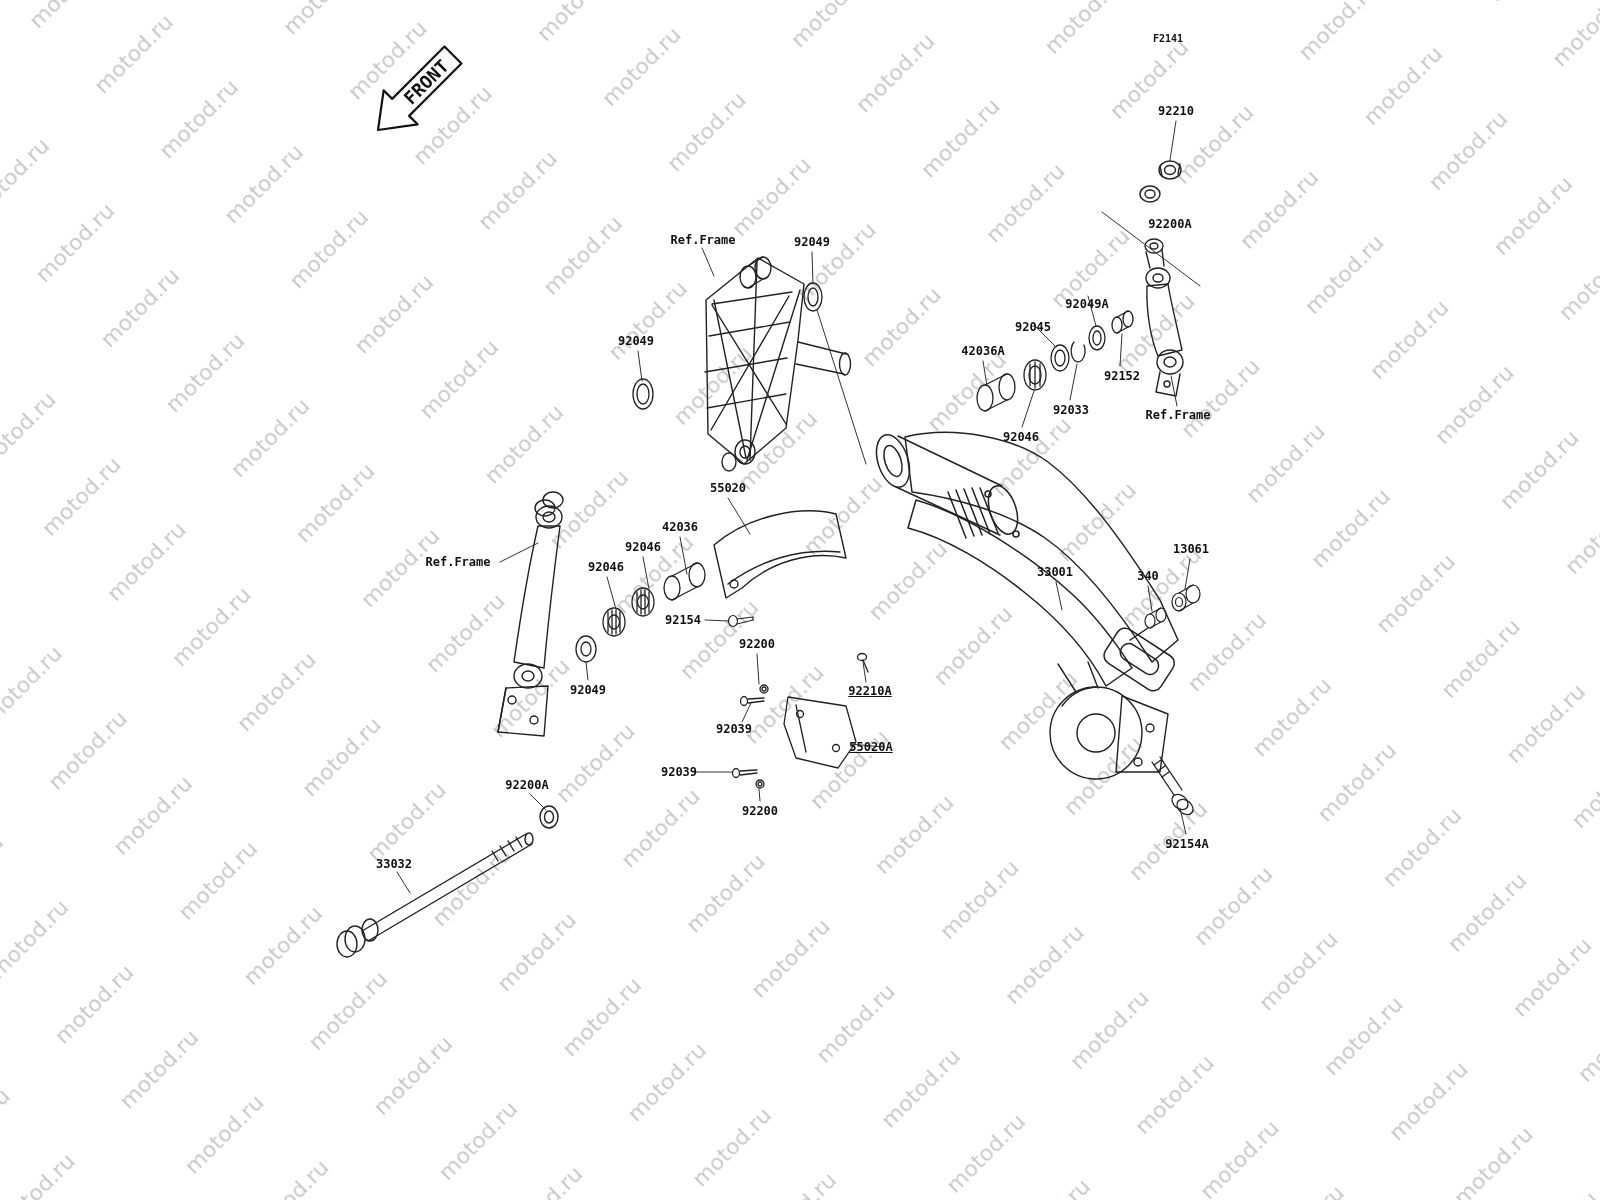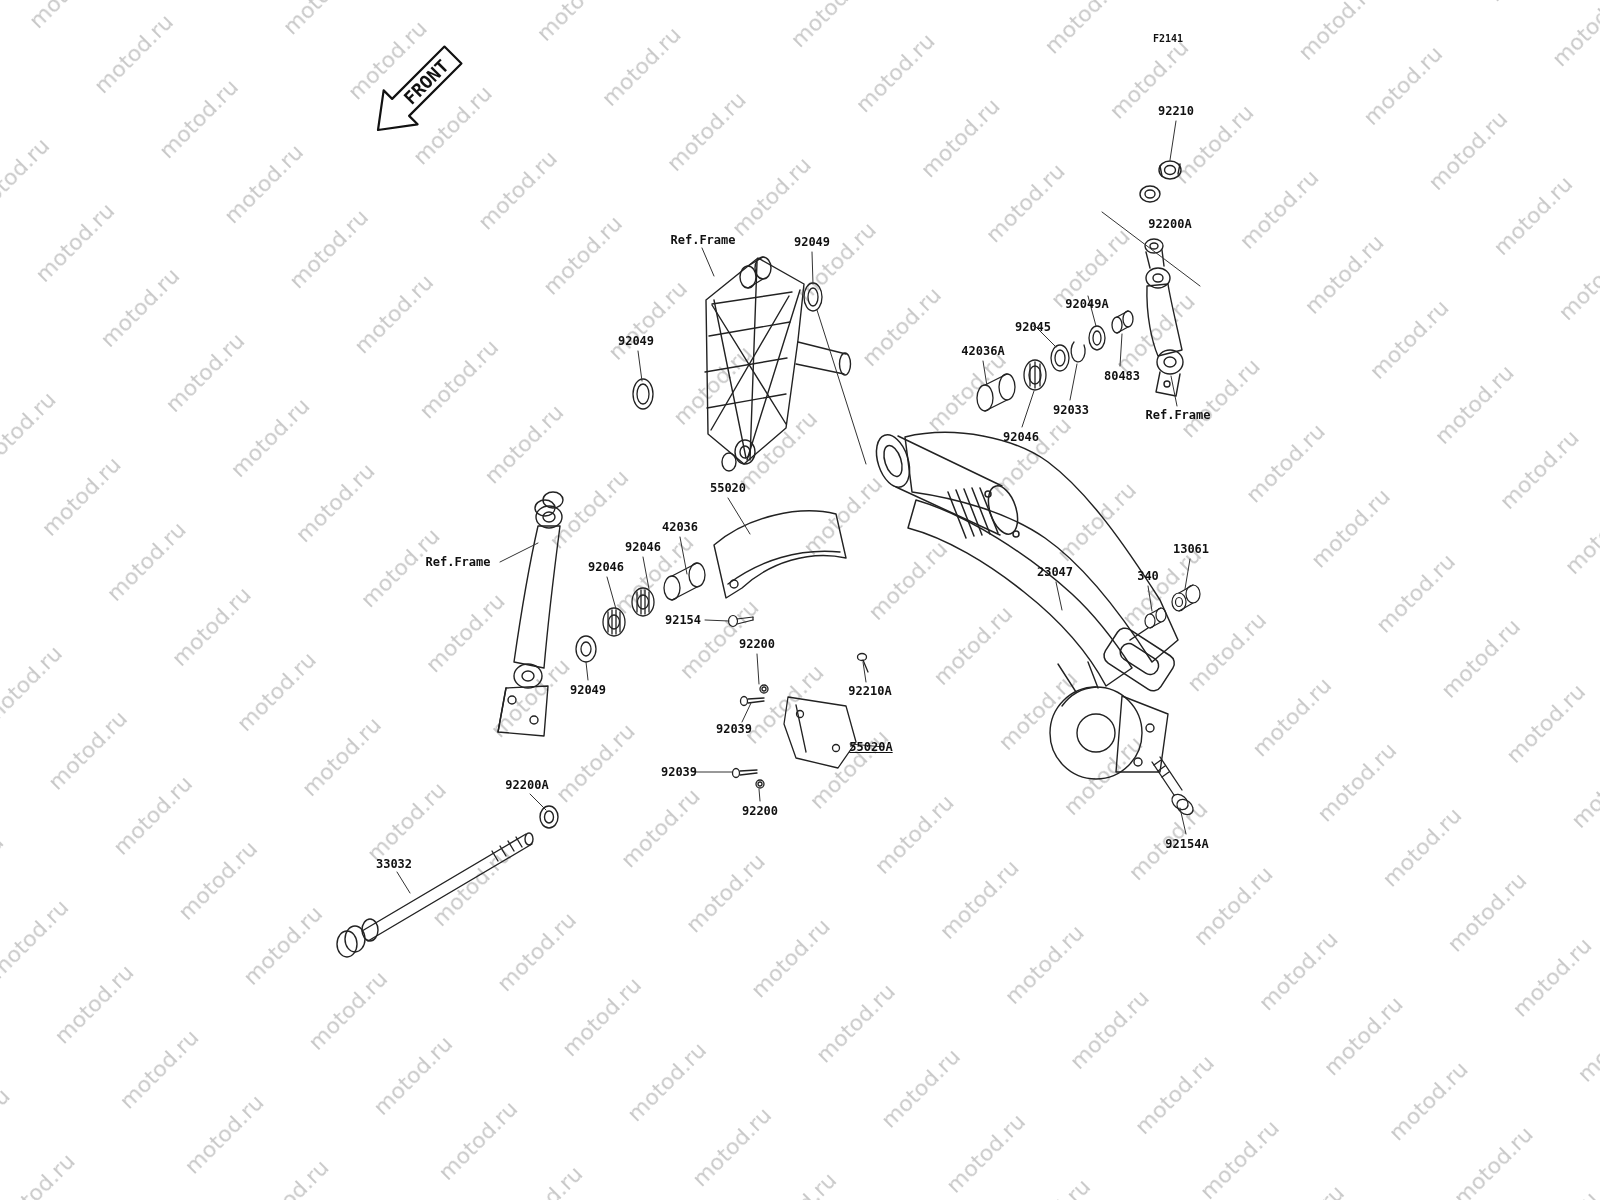--- a/index.html
+++ b/index.html
@@ -284,36 +284,36 @@
 
 <div class="labels-layer">
       <div class="part-label" style="left: 1176px; top: 111px;">92210</div>
       <div class="part-label" style="left: 1170px; top: 224px;">92200A</div>
       <div class="part-label" style="left: 703px; top: 240px;">Ref.Frame</div>
       <div class="part-label" style="left: 812px; top: 242px;">92049</div>
       <div class="part-label" style="left: 636px; top: 341px;">92049</div>
       <div class="part-label" style="left: 1087px; top: 304px;">92049A</div>
       <div class="part-label" style="left: 1033px; top: 315px; margin-top: 12px;">92045</div>
       <div class="part-label" style="left: 983px; top: 351px; text-align: center;">42036A</div>
-      <div class="part-label" style="left: 1122px; top: 376px;">80483</div>
+      <div class="part-label" style="left: 1122px; top: 376px;">92152</div>
       <div class="part-label" style="left: 1071px; top: 410px;">92033</div>
       <div class="part-label" style="left: 1021px; top: 437px;">92046</div>
       <div class="part-label" style="left: 1178px; top: 415px;">Ref.Frame</div>
       <div class="part-label" style="left: 728px; top: 488px;">55020</div>
       <div class="part-label" style="left: 680px; top: 527px;">42036</div>
       <div class="part-label" style="left: 643px; top: 547px;">92046</div>
       <div class="part-label" style="left: 606px; top: 567px;">92046</div>
       <div class="part-label" style="left: 458px; top: 562px;">Ref.Frame</div>
-      <div class="part-label" style="left: 1055px; top: 572px;">23047</div>
+      <div class="part-label" style="left: 1055px; top: 572px;">33001</div>
       <div class="part-label" style="left: 1148px; top: 576px;">340</div>
       <div class="part-label" style="left: 1191px; top: 549px;">13061</div>
       <div class="part-label" style="left: 683px; top: 620px;">92154</div>
       <div class="part-label" style="left: 757px; top: 644px;">92200</div>
       <div class="part-label" style="left: 588px; top: 690px;">92049</div>
-      <div class="part-label" style="left: 870px; top: 691px;">92210A</div>
+      <div class="part-label" style="left: 870px; top: 691px; text-decoration: underline;">92210A</div>
       <div class="part-label" style="left: 734px; top: 729px;">92039</div>
       <div class="part-label" style="left: 871px; top: 747px; text-decoration: underline;">55020A</div>
       <div class="part-label" style="left: 679px; top: 772px;">92039</div>
       <div class="part-label" style="left: 527px; top: 785px;">92200A</div>
       <div class="part-label" style="left: 760px; top: 811px;">92200</div>
       <div class="part-label" style="left: 394px; top: 864px;">33032</div>
       <div class="part-label" style="left: 1187px; top: 844px; text-align: right;">92154A</div>
     </div>
 
 <div class="part-label fig-code" style="left:1168px;top:38px">F2141</div>

